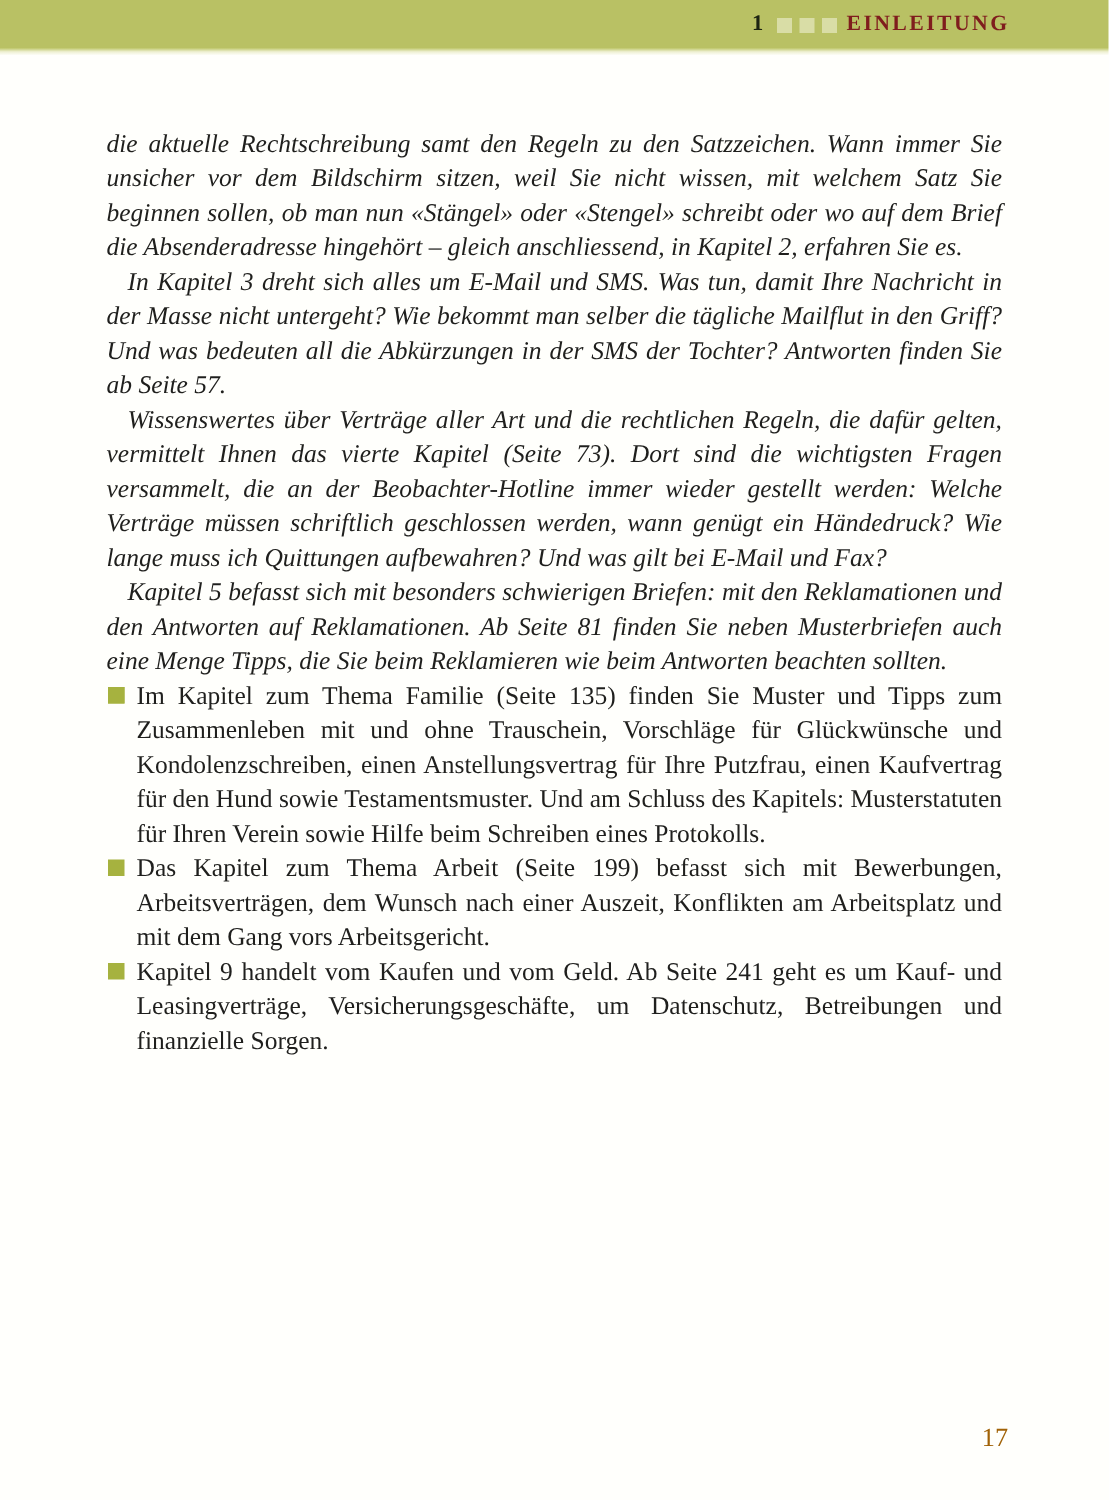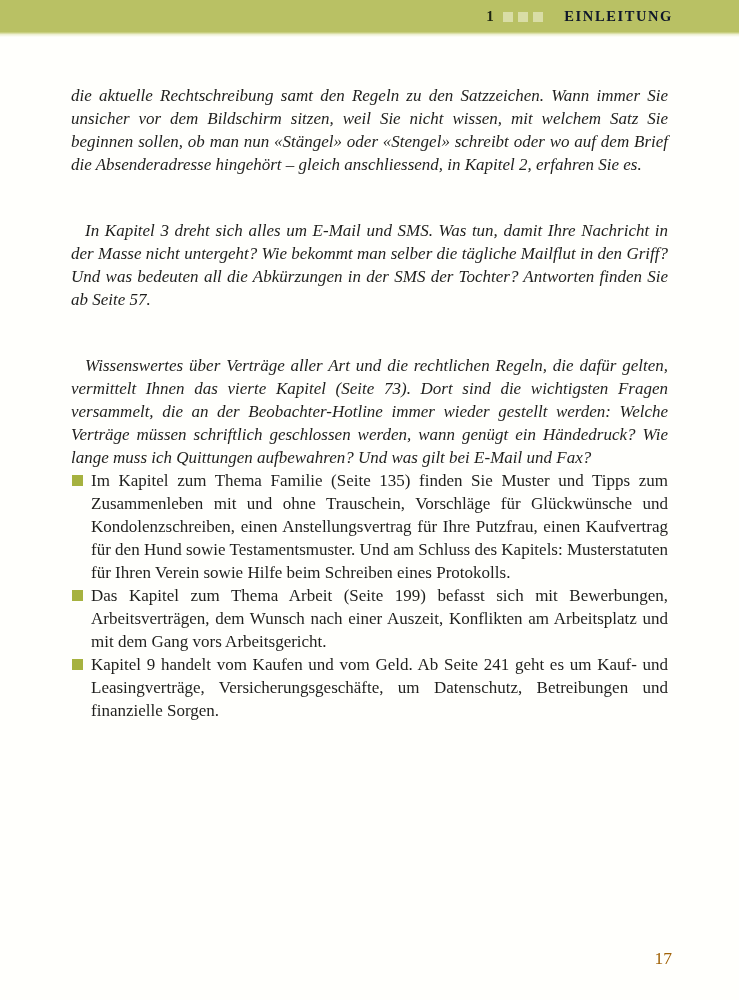--- a/index.html
+++ b/index.html
@@ -26,31 +26,31 @@
   }
   .chapter-number{
     font-weight:bold;font-size:15px;color:#1d2412;
     margin-right:9px;letter-spacing:.5px;
   }
   .hdr-square{
     display:inline-block;width:10px;height:10px;
     background:#d9dda6;margin-right:5px;margin-top:1px;
   }
   .header-title{
-    font-weight:bold;font-size:14.5px;color:#0f172a;
-    letter-spacing:1.6px;margin-left:16px;
+    font-weight:bold;font-size:14.5px;color:#7f1d1d;
+    letter-spacing:1.6px;margin-left:1px;
   }
   
   .text-column{
     position:absolute;left:71px;top:84px;width:597px;
     font-size:17px;line-height:23px;
     text-align:justify;
   }
   .text-column p{margin:0;font-style:italic;}
-  .text-column p.indent{text-indent:14px;margin-top:43px;}
+  .text-column p.indent{text-indent:14px;}
   
   .bullet-list{
     list-style:none;margin:0;padding:0;
   }
   .bullet-list li{
     position:relative;padding-left:20px;
   }
   .bullet-square{
     position:absolute;left:1px;top:6px;
     width:11px;height:11px;background:#a6b23f;
@@ -71,20 +71,21 @@
     <span class="hdr-square"></span>
     <span class="hdr-square"></span>
     <span class="header-title">EINLEITUNG</span>
   </div>
 </div>
 
 <div class="text-column">
   <p>die aktuelle Rechtschreibung samt den Regeln zu den Satzzeichen. Wann immer Sie unsicher vor dem Bildschirm sitzen, weil Sie nicht wissen, mit welchem Satz Sie beginnen sollen, ob man nun «Stängel» oder «Stengel» schreibt oder wo auf dem Brief die Absenderadresse hingehört – gleich anschliessend, in Kapitel 2, erfahren Sie es.</p>
   <p class="indent">In Kapitel 3 dreht sich alles um E-Mail und SMS. Was tun, damit Ihre Nachricht in der Masse nicht untergeht? Wie bekommt man selber die tägliche Mailflut in den Griff? Und was bedeuten all die Abkürzungen in der SMS der Tochter? Antworten finden Sie ab Seite 57.</p>
   <p class="indent">Wissenswertes über Verträge aller Art und die rechtlichen Regeln, die dafür gelten, vermittelt Ihnen das vierte Kapitel (Seite 73). Dort sind die wichtigsten Fragen versammelt, die an der Beobachter-Hotline immer wieder gestellt werden: Welche Verträge müssen schriftlich geschlossen werden, wann genügt ein Händedruck? Wie lange muss ich Quittungen aufbewahren? Und was gilt bei E-Mail und Fax?</p>
+  <p class="indent">Kapitel 5 befasst sich mit besonders schwierigen Briefen: mit den Reklamationen und den Antworten auf Reklamationen. Ab Seite 81 finden Sie neben Musterbriefen auch eine Menge Tipps, die Sie beim Reklamieren wie beim Antworten beachten sollten.</p>
 
   <ul class="bullet-list">
     <li>
       <span class="bullet-square"></span>
     </li>
     <li>
       <span class="bullet-square"></span>
       <span>Im Kapitel zum Thema Familie (Seite 135) finden Sie Muster und Tipps zum Zusammenleben mit und ohne Trauschein, Vorschläge für Glückwünsche und Kondolenzschreiben, einen Anstellungsvertrag für Ihre Putzfrau, einen Kaufvertrag für den Hund sowie Testamentsmuster. Und am Schluss des Kapitels: Musterstatuten für Ihren Verein sowie Hilfe beim Schreiben eines Protokolls.</span>
     </li>
     <li>

